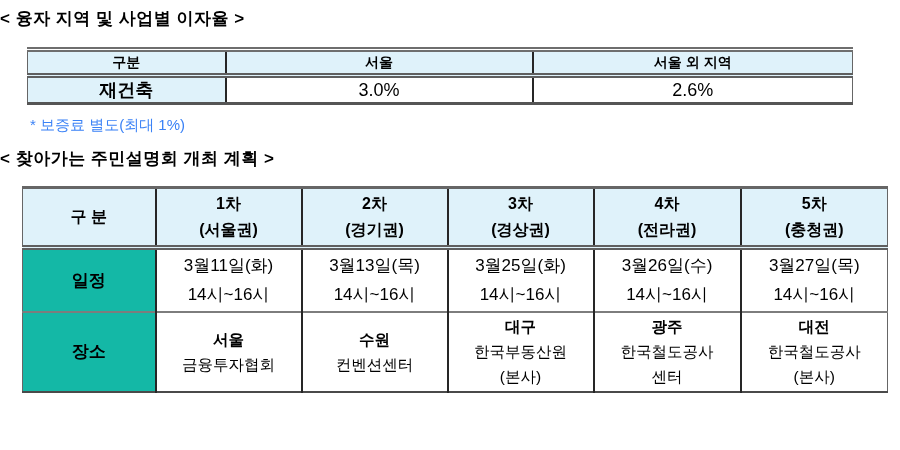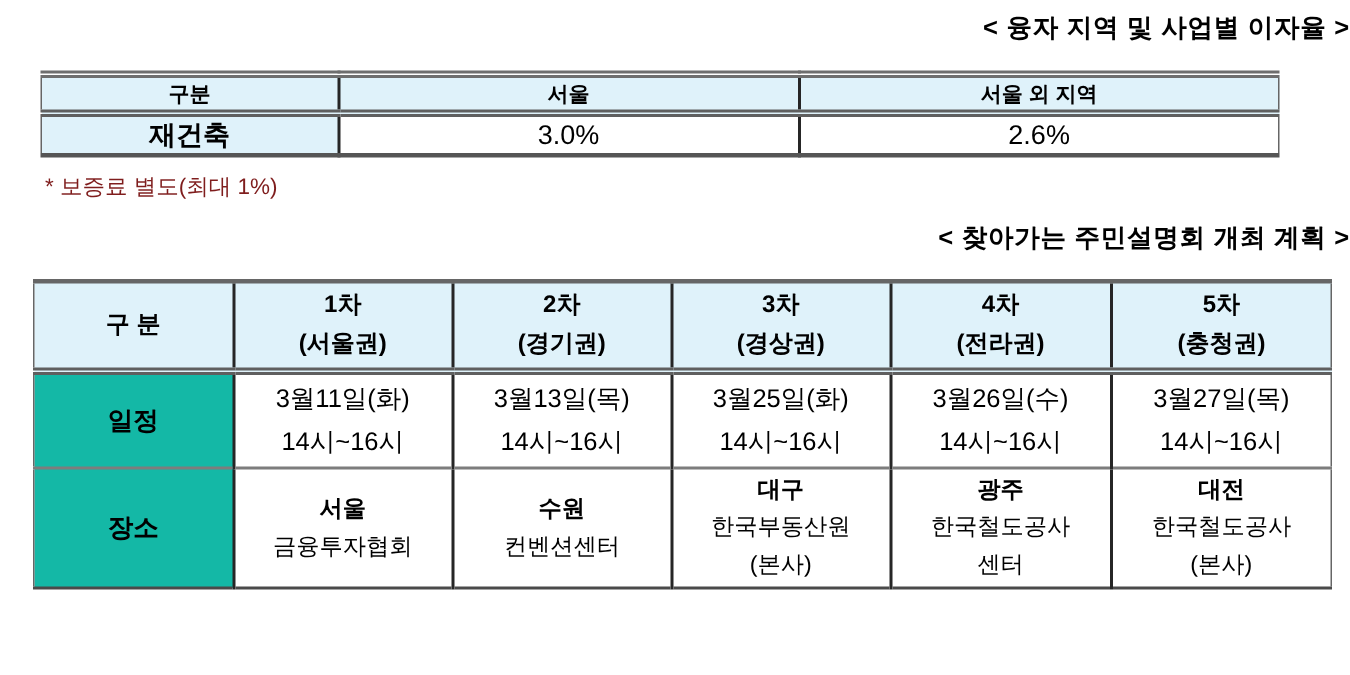--- a/index.html
+++ b/index.html
@@ -10,26 +10,26 @@
     --rule-double:#5f5f5f;
     --text:#000000;
   }
   *{box-sizing:border-box;}
   html,body{margin:0;padding:0;}
   body{
     width:900px;height:450px;overflow:hidden;background:#ffffff;color:var(--text);
     font-family:"Liberation Sans","DejaVu Sans",sans-serif;
   }
   .doc-title{
-    text-align:right;font-weight:700;font-size:17px;line-height:22px;
+    text-align:left;font-weight:700;font-size:17px;line-height:22px;
     margin:8px 0 0;letter-spacing:.5px;
   }
   .doc-title.second{margin-top:13px;}
   .footnote{
-    margin:10px 0 0 30px;font-size:15px;line-height:20px;color:#7f1d1d;
+    margin:10px 0 0 30px;font-size:15px;line-height:20px;color:#3b82f6;
   }
   table{border-collapse:collapse;table-layout:fixed;}
   th,td{padding:0;text-align:center;vertical-align:middle;}
 
   
   .t1{
     width:825px;margin:17px 0 0 27px;
     border-top:5px double #6e6e6e;
     border-bottom:3px solid #555;
     border-left:1px solid #666;

